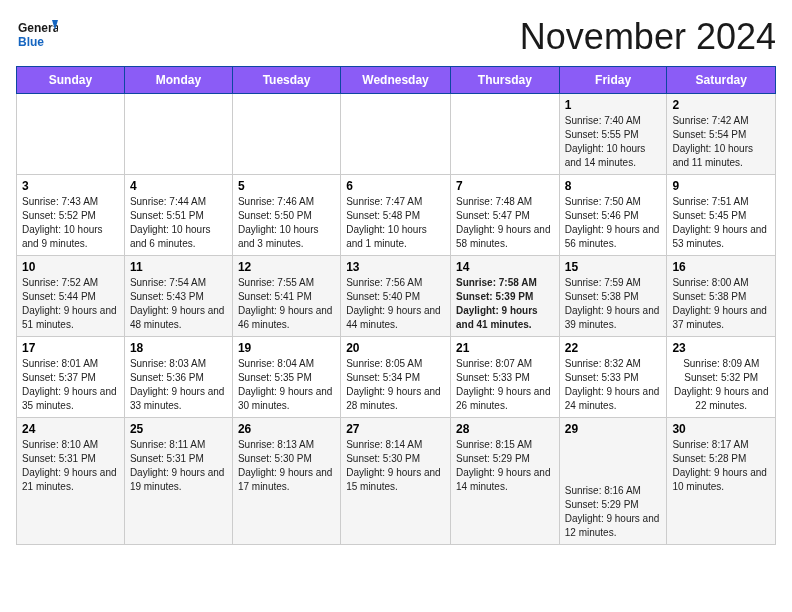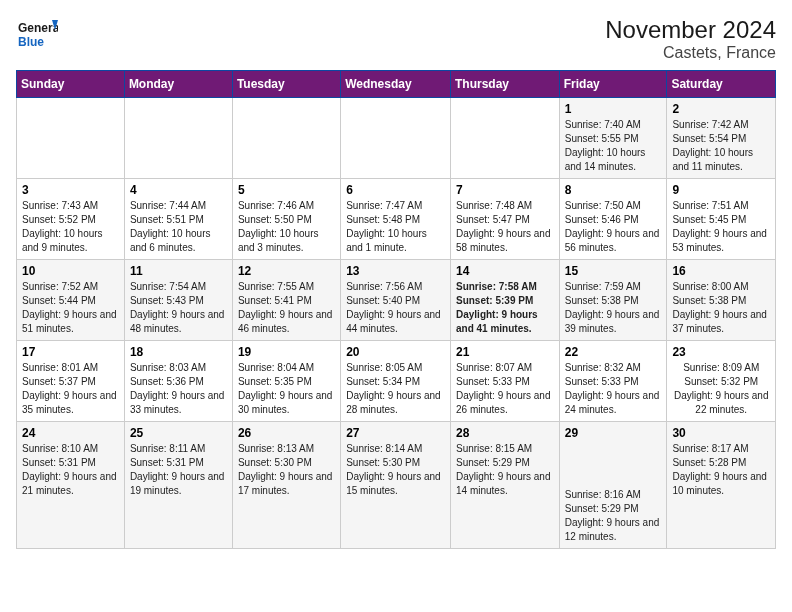--- a/index.html
+++ b/index.html
@@ -18,38 +18,38 @@
     }
     .logo {
       display: flex;
       align-items: center;
       gap: 4px;
     }
     .title-block {
       text-align: right;
     }
     .month-title {
-      font-size: 24px;
+      font-size: 36px;
       color: #1a1a1a;
       font-weight: 300;
     }
     .location {
       font-size: 16px;
       color: #444;
     }
     .calendar {
       width: 100%;
       border-collapse: collapse;
       font-size: 11px;
     }
     .calendar th {
-      background-color: #701a75;
+      background-color: #8b5cf6;
       color: #fff;
       padding: 6px 4px;
-      text-align: left;
+      text-align: center;
       font-size: 12px;
       font-weight: 600;
       border: 1px solid #0d47a1;
     }
     .calendar td {
       border: 1px solid #ccc;
       vertical-align: top;
       padding: 4px 5px;
       width: 113px;
       height: 80px;
@@ -81,21 +81,20 @@
 <div class="header">
   <div class="logo">
   <svg width="42" height="42" viewBox="0 0 42 42">
     <text x="2" y="16" font-size="12" font-weight="bold" fill="#1a1a1a" font-family="Arial">General</text>
     <text x="2" y="30" font-size="12" font-weight="bold" fill="#1565c0" font-family="Arial">Blue</text>
     <polygon points="36,4 42,4 39,14" fill="#1565c0"></polygon>
   </svg>
 </div>
   <div class="title-block">
     <div class="month-title">November 2024</div>
-    <div class="location">Castets, France</div>
   </div>
 </div>
 
 <table class="calendar">
   <thead>
     <tr>
     <th>Sunday</th>
         <th>Monday</th>
         <th>Tuesday</th>
         <th>Wednesday</th>

